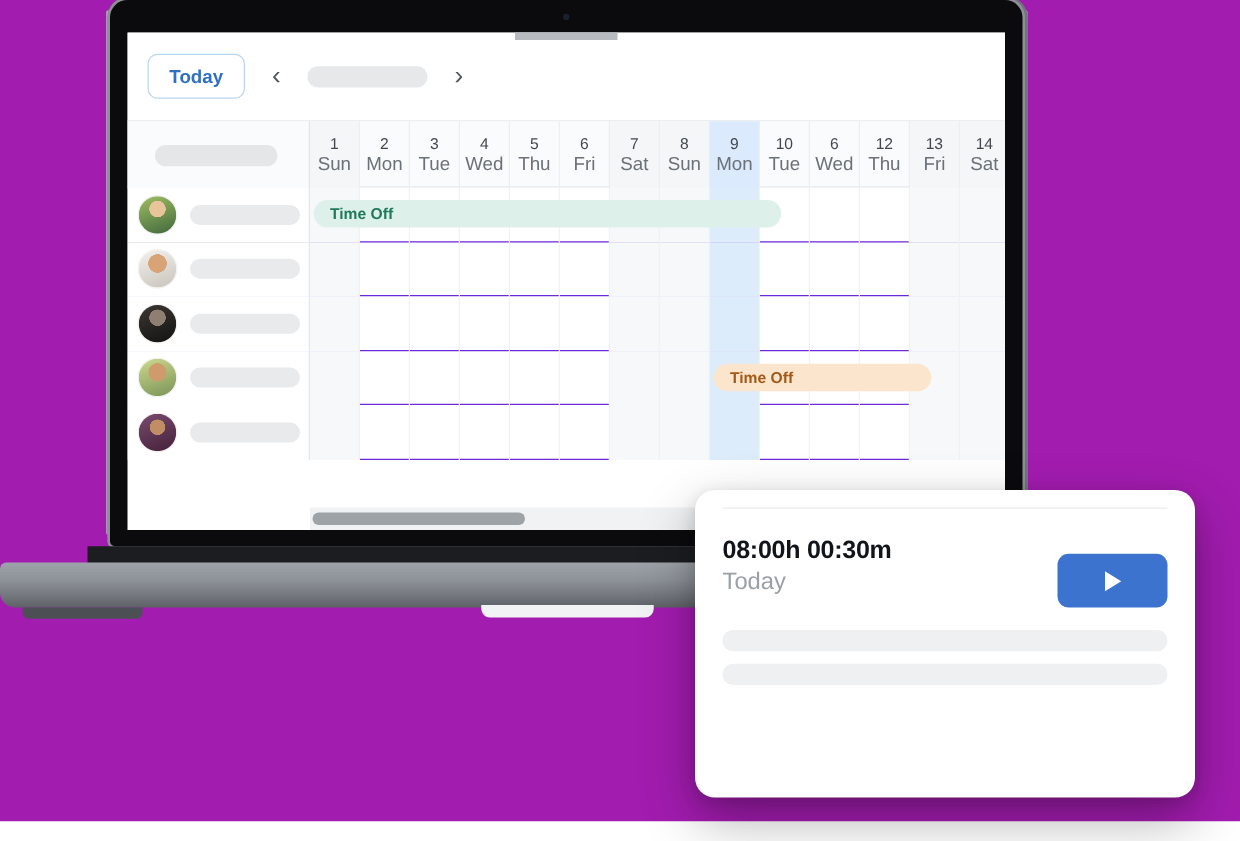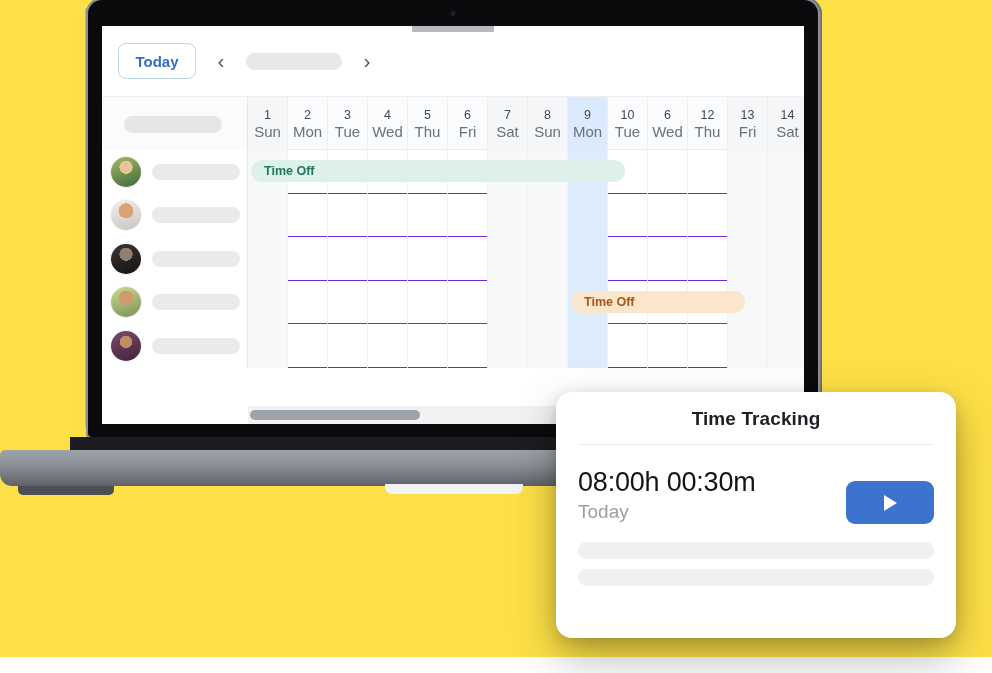--- a/index.html
+++ b/index.html
@@ -4,21 +4,21 @@
 <style>
   * { box-sizing: border-box; }
   html, body {
     margin: 0; padding: 0;
     width: 992px; height: 673px;
     background: #ffffff;
     font-family: "Liberation Sans", sans-serif;
     overflow: hidden;
   }
 
-  #stage { position: relative; width: 992px; height: 657px; background:#fde047; }
+  #stage { position: relative; width: 992px; height: 657px; background:#a21caf; }
 
   
   #laptop-frame { position:absolute; left:88px; top:0px; width:730px; height:440px; }
 
   .laptop-lid {
     position:absolute; left:0; top:0; width:730px; height:437px;
     background:#0b0b0d;
     border-radius:14px 14px 4px 4px;
     box-shadow: 0 0 0 2px #8d9196, 1px 0 0 3px #6f747a;
   }
@@ -157,21 +157,21 @@
     box-shadow: 0 18px 44px rgba(0,0,0,.30), 0 4px 14px rgba(0,0,0,.14);
     z-index:60;
   }
   .tt-title {
     text-align:center; font-size:19px; font-weight:700; color:#1c1f24;
     padding-top:16px; letter-spacing:.1px;
   }
   .tt-divider { margin:14px 22px 0 22px; height:1px; background:#ececee; }
   .tt-main { display:flex; align-items:flex-start; padding:22px 22px 0 22px; }
   .tt-left { flex:1; }
-  .tt-time { font-size:27px; font-weight:400; color:#111418; letter-spacing:-.2px; }
+  .tt-time { font-size:20px; font-weight:700; color:#111418; letter-spacing:-.2px; }
   .tt-today { font-size:19px; color:#9aa0a6; margin-top:3px; }
   .tt-est {
     display:inline-block; margin-top:9px; padding:3px 10px; border-radius:6px;
     background:#dff0ec; color:#2f7d6b; font-size:13px; font-weight:700;
   }
   .tt-play {
     width:88px; height:43px; border-radius:9px; background:#3b73ce;
     display:flex; align-items:center; justify-content:center; cursor:pointer;
     margin-top:14px;
   }
@@ -389,21 +389,20 @@
       <div class="notch-tab"></div>
     </div>
   </div>
 
   <div class="base-shadowline"></div>
   <div class="base-body"></div>
   <div class="base-notch"></div>
   <div class="base-foot"></div>
 
   <div id="tt-card">
-    <div class="tt-title">Time Tracking</div>
     <div class="tt-divider"></div>
 
     <div class="tt-main">
       <div class="tt-left">
         <div class="tt-time">08:00h 00:30m</div>
         <div class="tt-today">Today</div>
       </div>
       <div class="tt-play">
         <svg width="18" height="20" viewBox="0 0 18 20">
           <polygon points="3,2 16,10 3,18" fill="#ffffff"></polygon>

